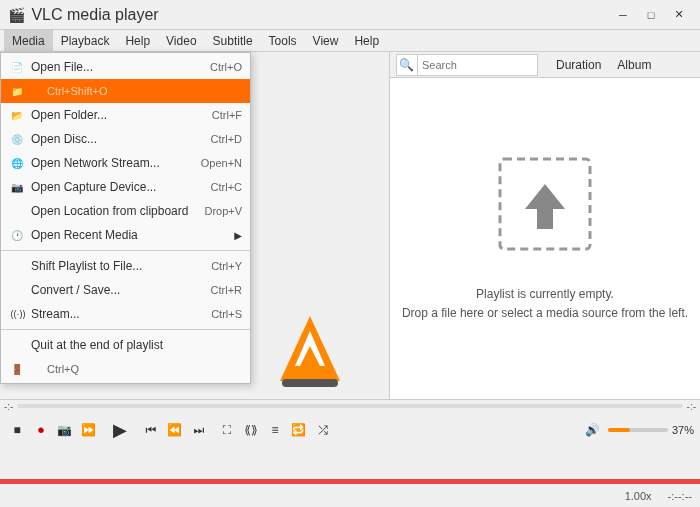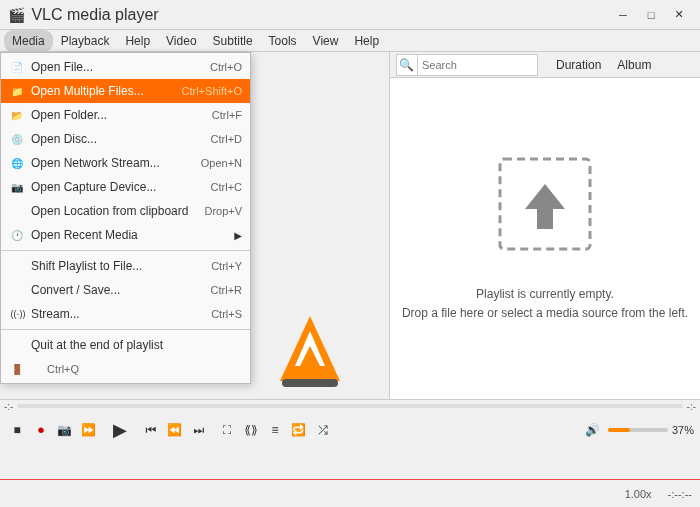--- a/index.html
+++ b/index.html
@@ -54,21 +54,20 @@
       border-bottom: 1px solid #ccc;
     }
     .menu-item {
       padding: 2px 8px;
       cursor: pointer;
       font-size: 12px;
       color: #333;
       height: 22px;
       display: flex;
       align-items: center;
-      border-radius: 9px;
     }
     .menu-item.active { background: #d0d0d0; }
 
     
     #main {
       display: flex;
       height: calc(507px - 30px - 22px - 80px - 28px);
       position: relative;
     }
 
@@ -262,21 +261,21 @@
       border-radius: 2px;
     }
     #volume-pct {
       font-size: 11px;
       color: #333;
     }
 
     #status-bar {
       height: 28px;
       background: #f0f0f0;
-      border-top: 1px solid #ef4444;
+      border-top: 5px solid #ef4444;
       display: flex;
       align-items: center;
       padding: 0 8px;
       justify-content: space-between;
     }
     #status-left { font-size: 11px; color: #555; }
     #status-right { font-size: 11px; color: #555; display: flex; gap: 16px; }
 
     
     #side-left {
@@ -330,21 +329,20 @@
     <div id="dropdown-menu">
 
       <div class="dropdown-item">
         <span class="item-icon">📄</span>
         <span class="item-label">Open File...</span>
         <span class="item-shortcut">Ctrl+O</span>
       </div>
 
       <div class="dropdown-item highlighted">
         <span class="item-icon">📁</span>
-        <span class="item-label">Open Multiple Files...</span>
         <span class="item-shortcut">Ctrl+Shift+O</span>
       </div>
 
       <div class="dropdown-item">
         <span class="item-icon">📂</span>
         <span class="item-label">Open Folder...</span>
         <span class="item-shortcut">Ctrl+F</span>
       </div>
 
       <div class="dropdown-item">

